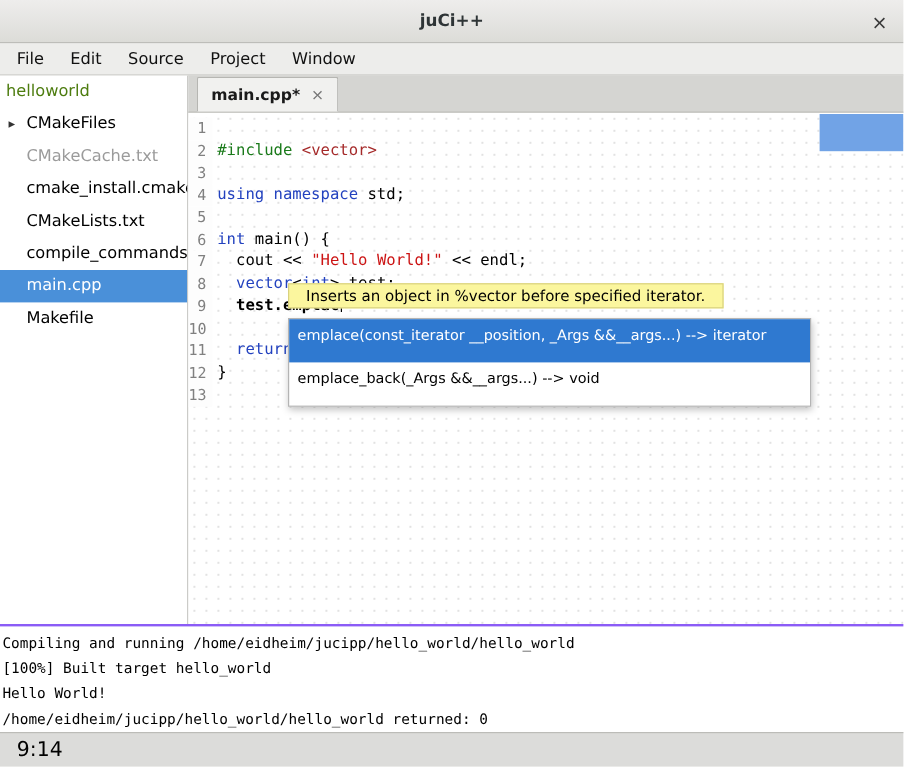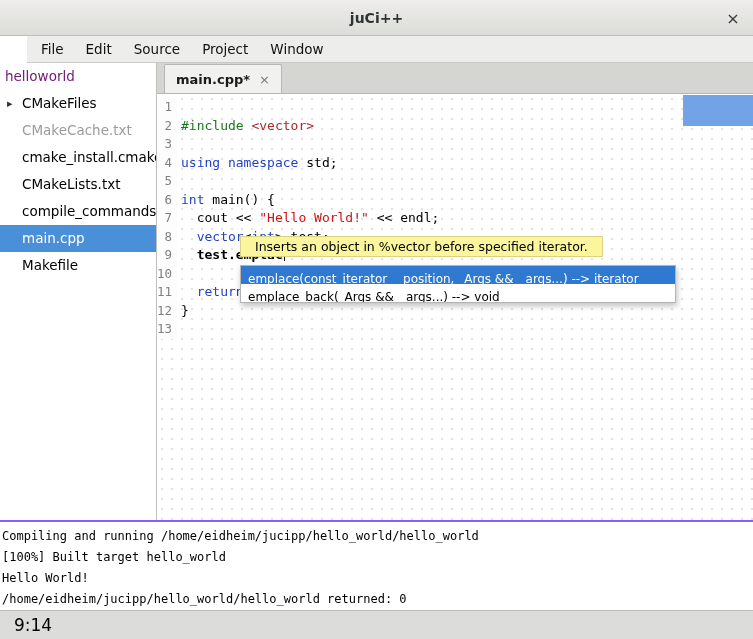--- a/index.html
+++ b/index.html
@@ -11,30 +11,30 @@
   .titlebar { height:36px; flex:none; background:linear-gradient(#eeedec,#dcdcd8);
               border-bottom:1px solid #bdbdb9; position:relative;
               display:flex; align-items:center; justify-content:center; }
   .title { font-weight:bold; font-size:14px; color:#2e3436; }
   .close-btn { position:absolute; right:9px; top:7px; width:22px; height:22px;
                display:flex; align-items:center; justify-content:center;
                font-size:16px; color:#3a3a3a; cursor:pointer; }
 
   
   .menubar { height:27px; flex:none; background:#ededeb; border-bottom:1px solid #c9c9c5;
-             display:flex; align-items:center; padding-left:3px;margin-left:27px; }
+             display:flex; align-items:center; padding-left:3px; }
   .menu-item { padding:4px 11px; font-size:13.5px; color:#111; cursor:pointer; }
 
   
   .main { flex:1; min-height:0; display:flex; }
 
   
   .sidebar { width:157px; flex:none; background:#ffffff; border-right:1px solid #bfbfbb;
              font-size:13.5px; overflow:hidden; }
-  .side-header { height:27px; line-height:27px; padding-left:5px; color:#701a75; white-space:nowrap; }
+  .side-header { height:27px; line-height:27px; padding-left:5px; color:#4d7c0f; white-space:nowrap; }
   .side-item { height:27px; line-height:27px; padding-left:22px; white-space:nowrap;
                overflow:hidden; color:#000; cursor:pointer; position:relative; }
   .side-item.muted { color:#9b9b9b; }
   .side-item.selected { background:#4a90d9; color:#ffffff; }
   .side-item .tri { position:absolute; left:7px; top:0; font-size:11px; color:#333; }
 
   
   .editor-col { flex:1; min-width:0; display:flex; flex-direction:column; }
   .tabbar { height:31px; flex:none; background:#d5d5d2; border-bottom:1px solid #b6b6b2;
             display:flex; align-items:flex-end; padding-left:7px; }
@@ -56,21 +56,21 @@
            vertical-align:-2px; margin-left:1px; }
 
   .tooltip { position:absolute; left:83px; top:142px; height:21px; line-height:17px;
              background:#fbf69e; border:1px solid #d9d27f; padding:1px 14px;
              font-family:"DejaVu Sans", sans-serif; font-size:12.5px; color:#000;
              white-space:nowrap; z-index:5; }
 
   .popup { position:absolute; left:83px; top:171px; width:436px; background:#fff;
            border:1px solid #b4b4b4; box-shadow:1px 3px 6px rgba(0,0,0,0.25);
            font-family:"DejaVu Sans", sans-serif; font-size:12px; z-index:6; }
-  .popup-row { height:18px; line-height:26px; padding:0 7px; white-space:nowrap;
+  .popup-row { height:36px; line-height:26px; padding:0 7px; white-space:nowrap;
                overflow:hidden; color:#000; cursor:pointer; }
   .popup-row.selected { background:#2f79d0; color:#fff; }
 
   .scroll-thumb { position:absolute; top:1px; right:0; width:70px; height:31px;
                   background:#71a3e6; cursor:pointer; }
 
   
   .terminal { height:90px; flex:none; background:#fff; border-top:2px solid #8b5cf6;
               font-family:"DejaVu Sans Mono", monospace; font-size:12px; color:#000;
               padding:4px 2px 0 2px; overflow:hidden; }

